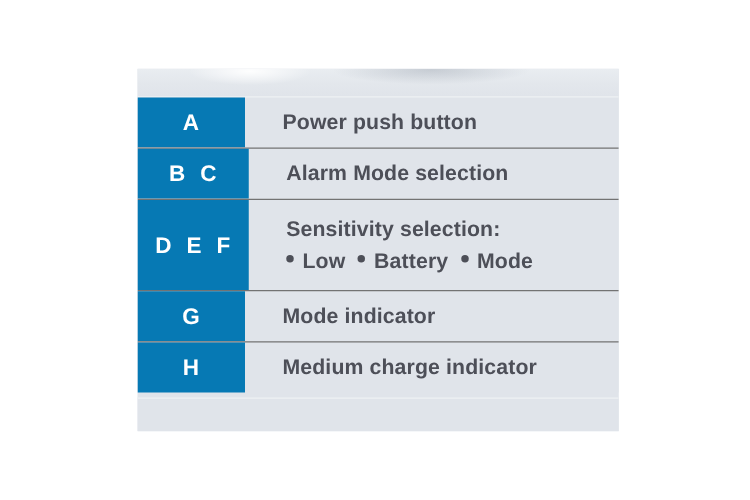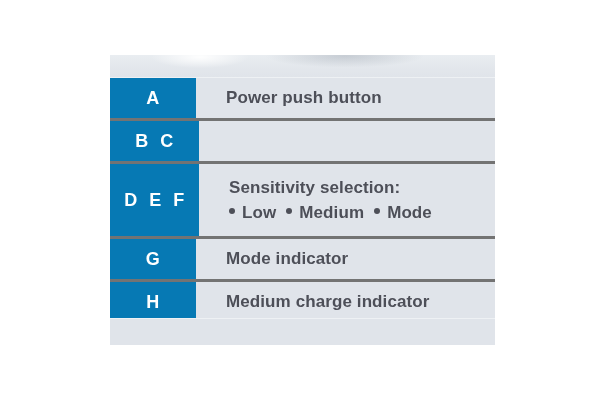--- a/index.html
+++ b/index.html
@@ -43,21 +43,21 @@
     left: 0;
     top: 22px;
     width: 385px;
   }
 
   .legend-row {
     position: relative;
     display: flex;
     align-items: stretch;
     background: #e0e4ea;
-    border-top: 3px solid #737373;
+    border-top: 1px solid #737373;
   }
   .legend-row:first-child {
     border-top: 1px solid #eef1f4;
   }
 
   .tag-cell {
     flex: 0 0 86px;
     background: #0679b4;
     color: #ffffff;
     display: flex;
@@ -128,34 +128,37 @@
 
     <div class="legend-row row-h-1">
       <div class="tag-cell">A</div>
       <div class="desc-cell">
         <div class="desc-line">Power push button</div>
       </div>
     </div>
 
     <div class="legend-row row-h-2">
       <div class="tag-cell multi">B  C</div>
+      <div class="desc-cell">
+        <div class="desc-line">Alarm Mode selection</div>
+      </div>
     </div>
 
     <div class="legend-row row-h-3">
       <div class="tag-cell multi">D E F</div>
       <div class="desc-cell">
         <div class="desc-line">Sensitivity selection:</div>
         <div class="desc-line opts">
           <span class="opt">
             <span class="dot"></span>
             <span>Low</span>
           </span>
           <span class="opt">
             <span class="dot"></span>
-            <span>Medium</span>
+            <span>Battery</span>
           </span>
           <span class="opt">
             <span class="dot"></span>
             <span>Mode</span>
           </span>
         </div>
       </div>
     </div>
 
     <div class="legend-row row-h-4">

